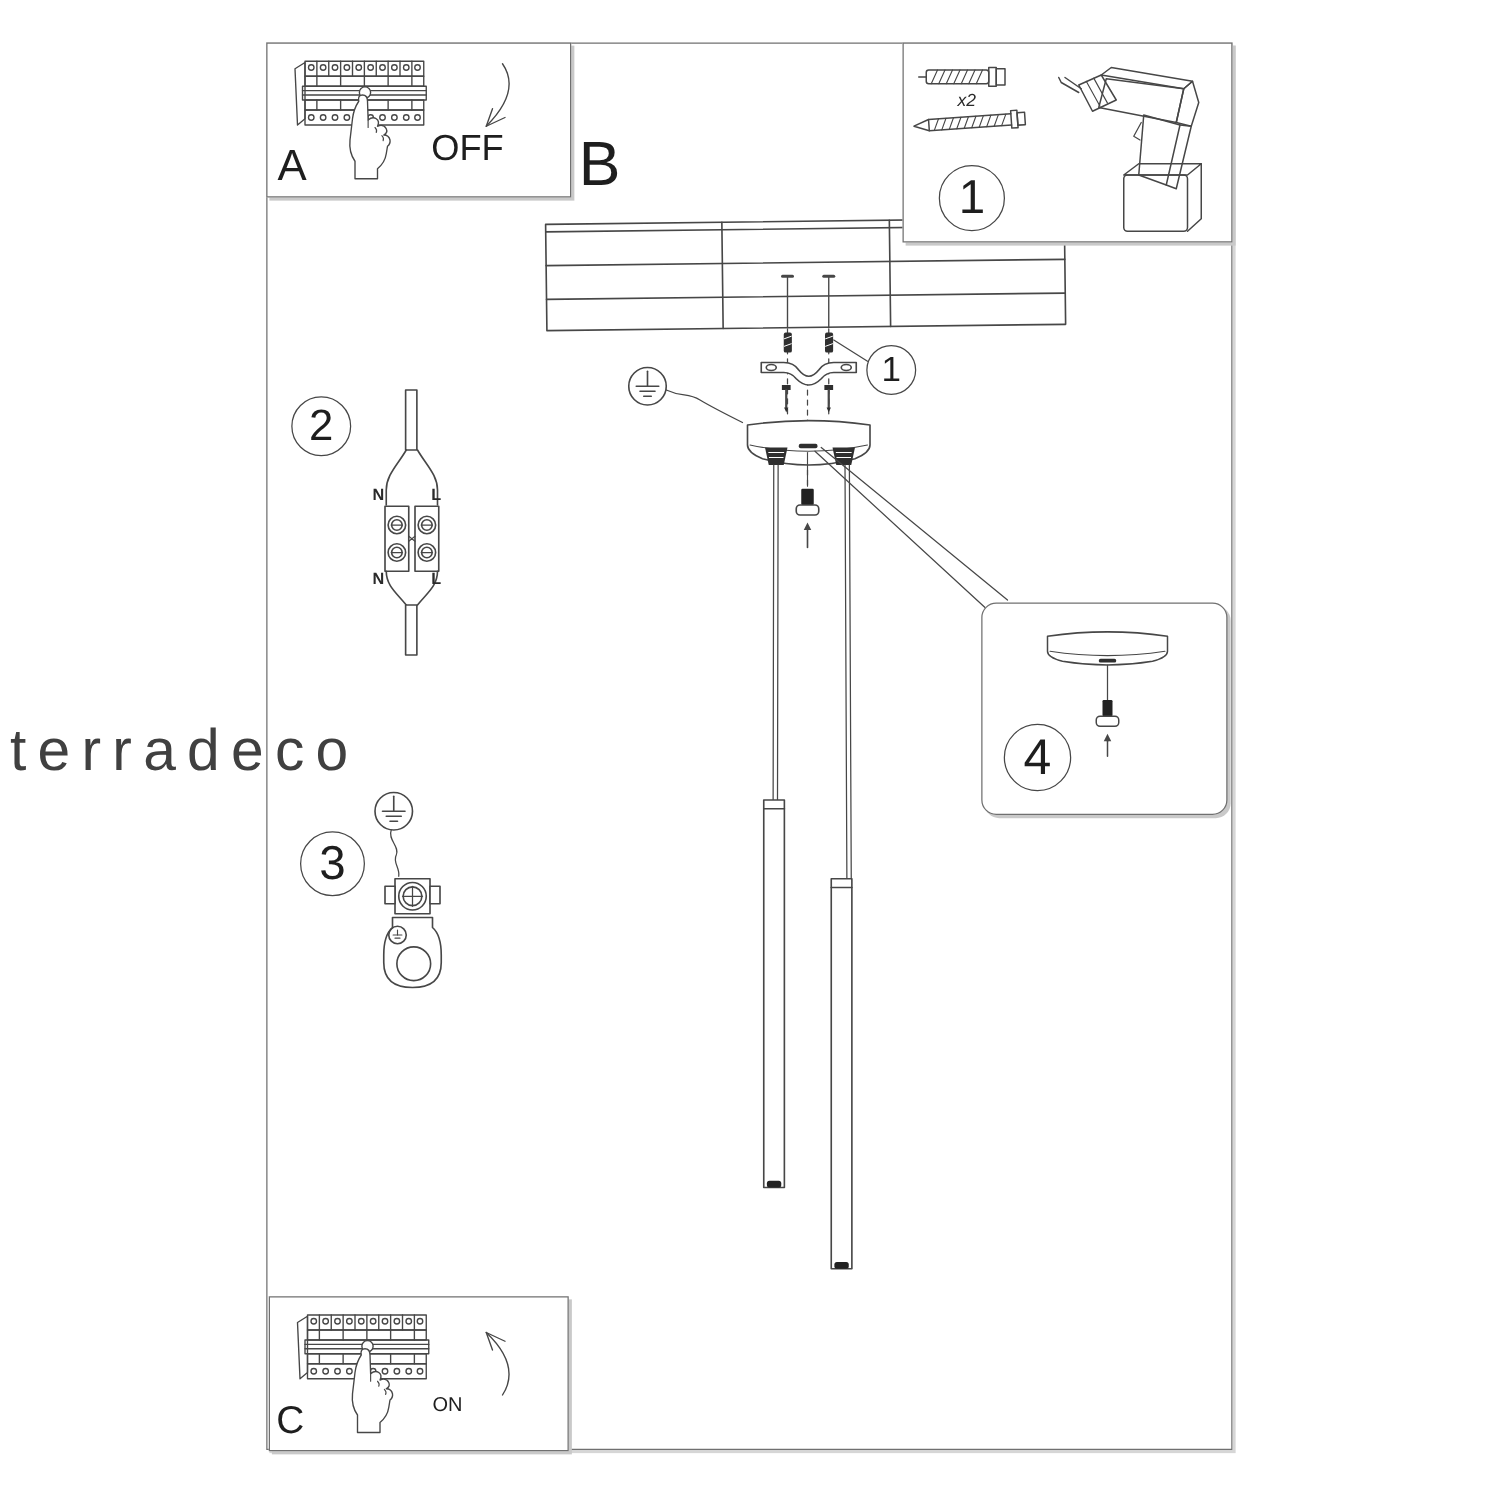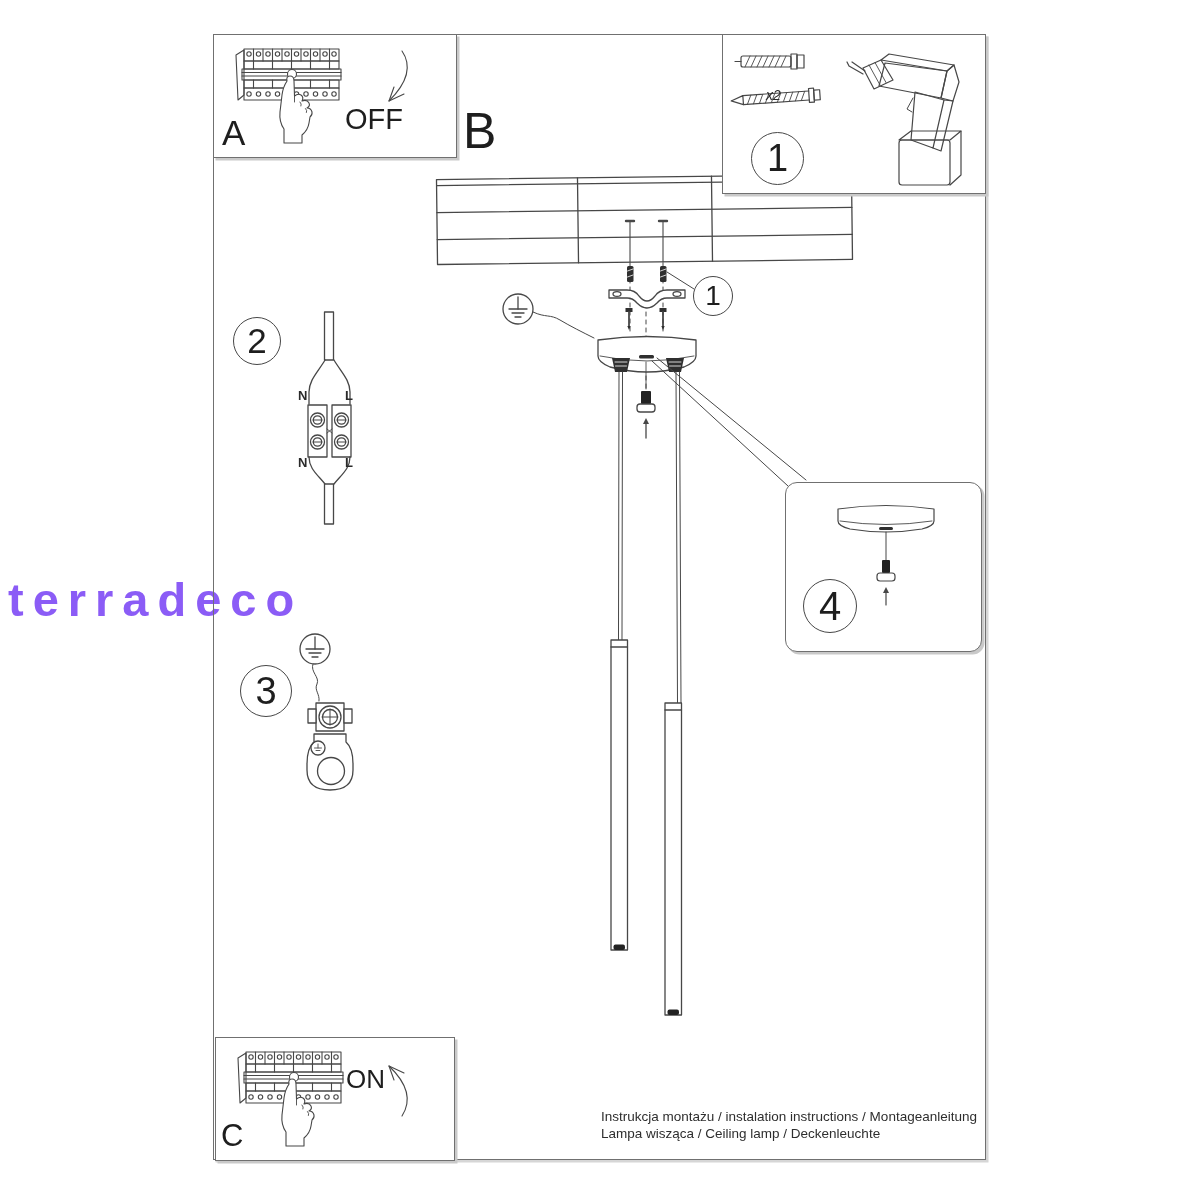--- a/index.html
+++ b/index.html
@@ -11,28 +11,28 @@
          box-shadow:2.5px 2.5px 0 #d6d6d6;box-sizing:border-box;}
   .circle-label{position:absolute;border:1.6px solid #474747;border-radius:50%;
          background:#fff;display:flex;align-items:center;justify-content:center;
          color:#1e1e1e;box-sizing:border-box;z-index:6;}
   .step-letter{position:absolute;color:#1e1e1e;z-index:6;}
   .watermark{position:absolute;z-index:0;font-weight:400;user-select:none;}
   .nl{position:absolute;z-index:6;font-weight:700;font-size:13px;color:#2a2a2a;}
   svg{display:block;}
   .lineart{position:absolute;z-index:2;pointer-events:none;}
   .footer{position:absolute;z-index:6;font-size:13.5px;line-height:17px;color:#2e2e2e;}
-  .x2{position:absolute;z-index:6;font-style:italic;font-size:14px;color:#2a2a2a;margin-top:15px;}
+  .x2{position:absolute;z-index:6;font-style:italic;font-size:14px;color:#2a2a2a;}
 </style>
 </head>
 <body>
 
 <div id="page">
 
-  <div class="watermark" style="left:8px;top:572px;font-size:47px;letter-spacing:9px;color:#8b5cf6;font-weight:bold;">terradeco</div>
+  <div class="watermark" style="left:8px;top:572px;font-size:47px;letter-spacing:9px;color:#404040;">terradeco</div>
 
   <svg class="lineart" width="1200" height="1200" viewBox="0 0 1200 1200" fill="none" stroke="#474747" stroke-width="1.3" stroke-linejoin="round" stroke-linecap="round">
 
     <g transform="rotate(-0.7 644 220)">
       <rect x="437" y="177" width="415" height="85"></rect>
       <line x1="437" y1="183" x2="852" y2="183"></line>
       <line x1="437" y1="210" x2="852" y2="210"></line>
       <line x1="437" y1="237" x2="852" y2="237"></line>
       <line x1="578" y1="177" x2="578" y2="262"></line>
       <line x1="712" y1="177" x2="712" y2="262"></line>
@@ -382,21 +382,21 @@
         <path d="M186,78 C195,64 194,48 173,28"></path>
         <path d="M173,28 L178,42 M173,28 L188,35"></path>
       </g>
     </svg>
   </div>
 
   <div class="step-letter" style="left:222px;top:113px;font-size:35px;">A</div>
   <div class="step-letter" style="left:345px;top:103px;font-size:29px;">OFF</div>
   <div class="step-letter" style="left:463px;top:102px;font-size:50px;">B</div>
   <div class="step-letter" style="left:221px;top:1118px;font-size:31px;">C</div>
-  <div class="step-letter" style="left:346px;top:1064px;font-size:26px;">ON</div>
+  <div class="step-letter" style="left:346px;top:1116px;font-size:16px;">ON</div>
   <div class="x2" style="left:766px;top:72px;">x2</div>
 
   <div class="circle-label" style="left:751px;top:132px;width:53px;height:53px;font-size:38px;">
     <span>1</span>
   </div>
   <div class="circle-label" style="left:693px;top:276px;width:40px;height:40px;font-size:28px;">
     <span>1</span>
   </div>
   <div class="circle-label" style="left:233px;top:317px;width:48px;height:48px;font-size:35px;">
     <span>2</span>
@@ -406,18 +406,14 @@
   </div>
   <div class="circle-label" style="left:803px;top:579px;width:54px;height:54px;font-size:40px;">
     <span>4</span>
   </div>
 
   <div class="nl" style="left:298px;top:388px;">N</div>
   <div class="nl" style="left:345px;top:388px;">L</div>
   <div class="nl" style="left:298px;top:455px;">N</div>
   <div class="nl" style="left:345px;top:455px;">L</div>
 
-  <div class="footer" style="left:601px;top:1108px;">
-    <div>Instrukcja montażu / instalation instructions / Montageanleitung</div>
-    <div>Lampa wisząca / Ceiling lamp / Deckenleuchte</div>
-  </div>
 
 </div>
 
 </body></html>

